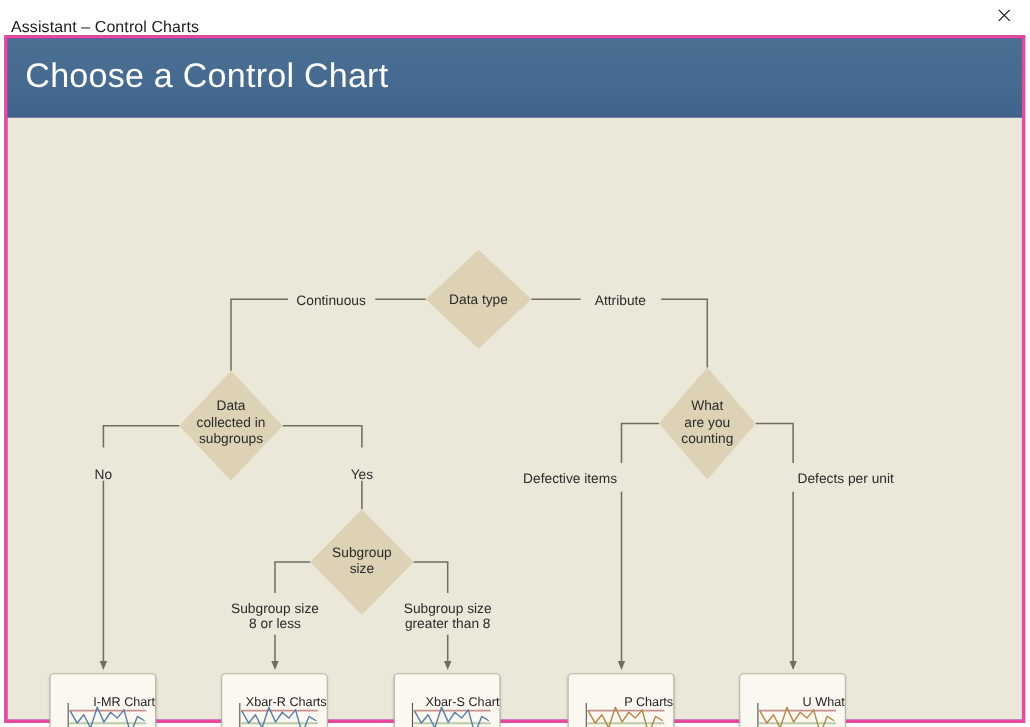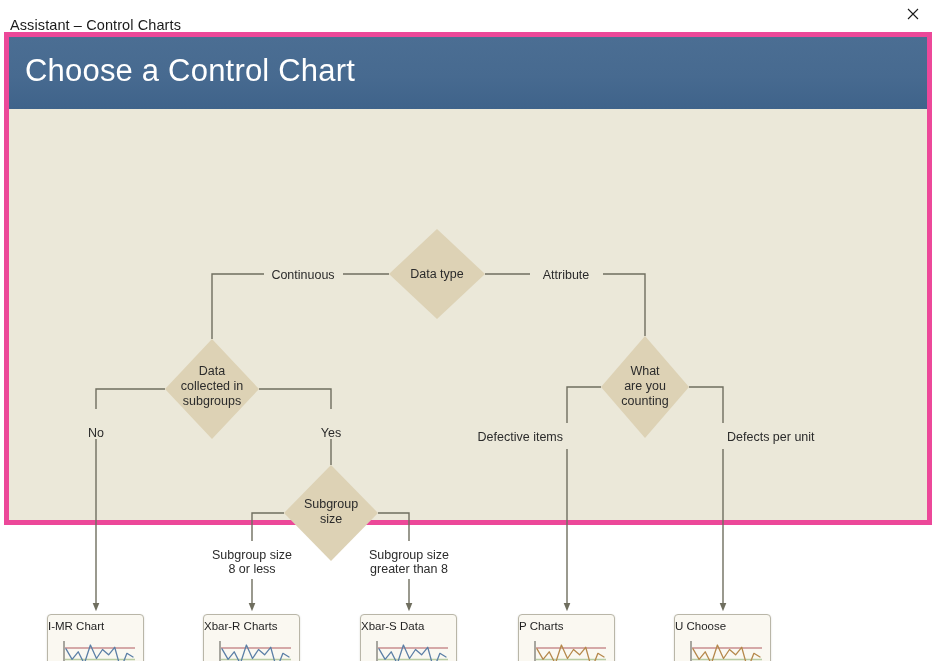--- a/index.html
+++ b/index.html
@@ -37,22 +37,22 @@
     width: 46px; height: 28px;
     display: flex; align-items: center; justify-content: center;
     cursor: default;
   }
   #window-close-btn svg { display: block; }
 
   
   #panel {
     position: absolute;
     left: 4px; top: 32px;
-    width: 928px; height: 493px;
-    border: 5px solid #ec4899;
+    width: 928px; height: 625px;
+    border: 3px solid #ec4899;
     box-sizing: border-box;
     background: #6d28d9;
   }
   #panel-header {
     position: absolute;
     left: 0; top: 0;
     width: 100%; height: 72px;
     background: linear-gradient(to bottom, #4b6e93 0%, #476a90 55%, #3f638a 100%);
     box-sizing: border-box;
   }
@@ -108,23 +108,23 @@
     width: 97px;
     height: 72px;
     background: #faf8f1;
     border: 1px solid #b9b6a8;
     border-radius: 4px;
     box-sizing: border-box;
     box-shadow: 0 1px 2px rgba(120,115,95,0.28);
   }
   .chart-card-title {
     position: absolute;
-    left: 0; top: 5px;
+    left: 0; top: 20px;
     width: 100%;
-    text-align: left;
+    text-align: right;
     font-size: 11.5px;
     color: #1f1f1f;
     white-space: nowrap;
   }
   .chart-card-mini {
     position: absolute;
     left: 9px; top: 24px;
     width: 79px; height: 41px;
   }
   .chart-card-mini svg { display: block; }
@@ -272,21 +272,21 @@
               <line x1="7" y1="2" x2="7" y2="35" stroke="#55544c" stroke-width="1"></line>
               <line x1="7" y1="35" x2="78" y2="35" stroke="#55544c" stroke-width="1"></line>
               <line x1="8" y1="9" x2="78" y2="9" stroke="#c98f8f" stroke-width="1.6"></line>
               <line x1="8" y1="20.5" x2="78" y2="20.5" stroke="#b9cca4" stroke-width="1.6"></line>
               <line x1="8" y1="31" x2="78" y2="31" stroke="#c98f8f" stroke-width="1.6"></line>
               <polyline points="9.0,9.8 15.1,20.3 21.2,12.8 27.3,24.8 33.4,6.0 39.5,19.5 45.5,10.5 51.6,15.8 57.7,8.3 63.8,30.0 69.9,14.3 76.0,18.0" fill="none" stroke="#5b7fa6" stroke-width="1.3" stroke-linejoin="round" stroke-linecap="round"></polyline>
             </svg>
           </div>
         </div>
         <div class="chart-card" style="left: 351px; top: 505px;">
-          <div class="chart-card-title">Xbar-S Data</div>
+          <div class="chart-card-title">Xbar-S Chart</div>
           <div class="chart-card-mini">
             <svg width="79" height="41" viewBox="0 0 79 41">
               <line x1="7" y1="2" x2="7" y2="35" stroke="#55544c" stroke-width="1"></line>
               <line x1="7" y1="35" x2="78" y2="35" stroke="#55544c" stroke-width="1"></line>
               <line x1="8" y1="9" x2="78" y2="9" stroke="#c98f8f" stroke-width="1.6"></line>
               <line x1="8" y1="20.5" x2="78" y2="20.5" stroke="#b9cca4" stroke-width="1.6"></line>
               <line x1="8" y1="31" x2="78" y2="31" stroke="#c98f8f" stroke-width="1.6"></line>
               <polyline points="9.0,9.8 15.1,20.3 21.2,12.8 27.3,24.8 33.4,6.0 39.5,19.5 45.5,10.5 51.6,15.8 57.7,8.3 63.8,30.0 69.9,14.3 76.0,18.0" fill="none" stroke="#5b7fa6" stroke-width="1.3" stroke-linejoin="round" stroke-linecap="round"></polyline>
             </svg>
           </div>
@@ -298,21 +298,21 @@
               <line x1="7" y1="2" x2="7" y2="35" stroke="#55544c" stroke-width="1"></line>
               <line x1="7" y1="35" x2="78" y2="35" stroke="#55544c" stroke-width="1"></line>
               <line x1="8" y1="9" x2="78" y2="9" stroke="#c98f8f" stroke-width="1.6"></line>
               <line x1="8" y1="20.5" x2="78" y2="20.5" stroke="#b9cca4" stroke-width="1.6"></line>
               <line x1="8" y1="31" x2="78" y2="31" stroke="#c98f8f" stroke-width="1.6"></line>
               <polyline points="9.0,9.8 15.1,20.3 21.2,12.8 27.3,24.8 33.4,6.0 39.5,19.5 45.5,10.5 51.6,15.8 57.7,8.3 63.8,30.0 69.9,14.3 76.0,18.0" fill="none" stroke="#b5884b" stroke-width="1.3" stroke-linejoin="round" stroke-linecap="round"></polyline>
             </svg>
           </div>
         </div>
         <div class="chart-card" style="left: 665px; top: 505px;">
-          <div class="chart-card-title">U Choose</div>
+          <div class="chart-card-title">U What</div>
           <div class="chart-card-mini">
             <svg width="79" height="41" viewBox="0 0 79 41">
               <line x1="7" y1="2" x2="7" y2="35" stroke="#55544c" stroke-width="1"></line>
               <line x1="7" y1="35" x2="78" y2="35" stroke="#55544c" stroke-width="1"></line>
               <line x1="8" y1="9" x2="78" y2="9" stroke="#c98f8f" stroke-width="1.6"></line>
               <line x1="8" y1="20.5" x2="78" y2="20.5" stroke="#b9cca4" stroke-width="1.6"></line>
               <line x1="8" y1="31" x2="78" y2="31" stroke="#c98f8f" stroke-width="1.6"></line>
               <polyline points="9.0,9.8 15.1,20.3 21.2,12.8 27.3,24.8 33.4,6.0 39.5,19.5 45.5,10.5 51.6,15.8 57.7,8.3 63.8,30.0 69.9,14.3 76.0,18.0" fill="none" stroke="#b5884b" stroke-width="1.3" stroke-linejoin="round" stroke-linecap="round"></polyline>
             </svg>
           </div>

